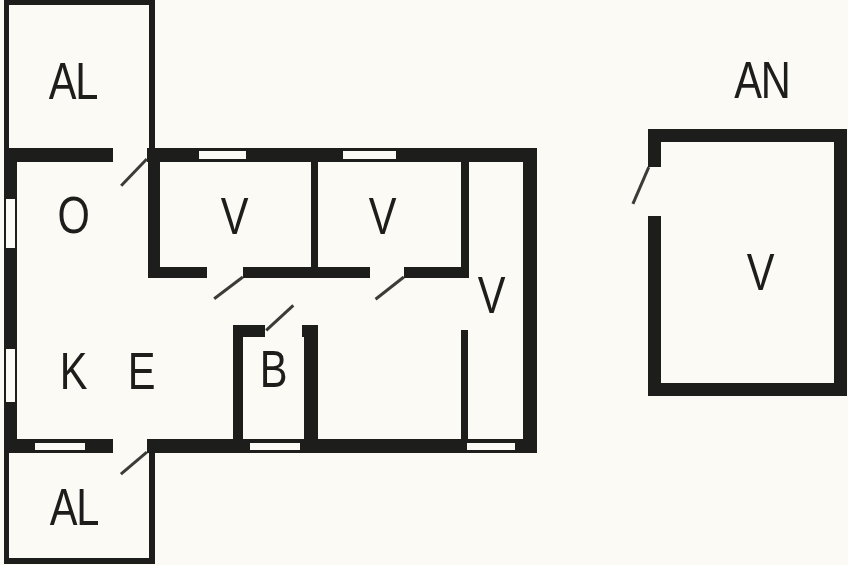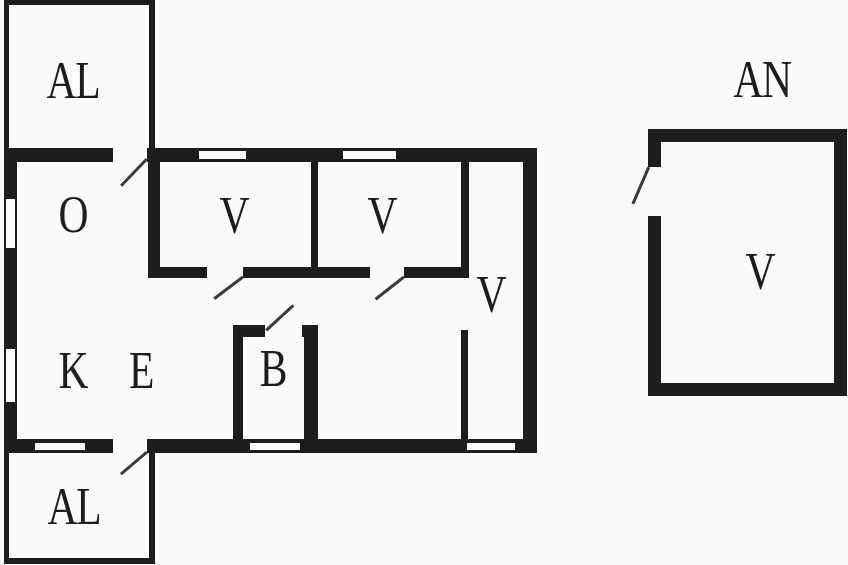--- a/index.html
+++ b/index.html
@@ -1,19 +1,19 @@
 <!DOCTYPE html>
 <html><head>
 <meta charset="utf-8">
 <style>
   html,body{margin:0;padding:0;background:#ffffff;}
   .canvas{
     position:relative;width:848px;height:565px;
     background:#fbfaf4;overflow:hidden;
-    font-family:Liberation Serif, serif;
+    font-family:Liberation Sans, sans-serif;
   }
   .wall{position:absolute;background:#1d1d1b;}
   .win{position:absolute;background:#fbfaf4;border:2px solid #1d1d1b;box-sizing:border-box;}
   .door{position:absolute;height:2.5px;background:#3b3b38;transform-origin:0 50%;}
   .lbl{
     position:absolute;color:#1d1d1b;font-size:52px;line-height:1;
     transform:translate(-50%,-50%) scaleX(0.8);
     white-space:nowrap;letter-spacing:-1.5px;
   }
 </style>

